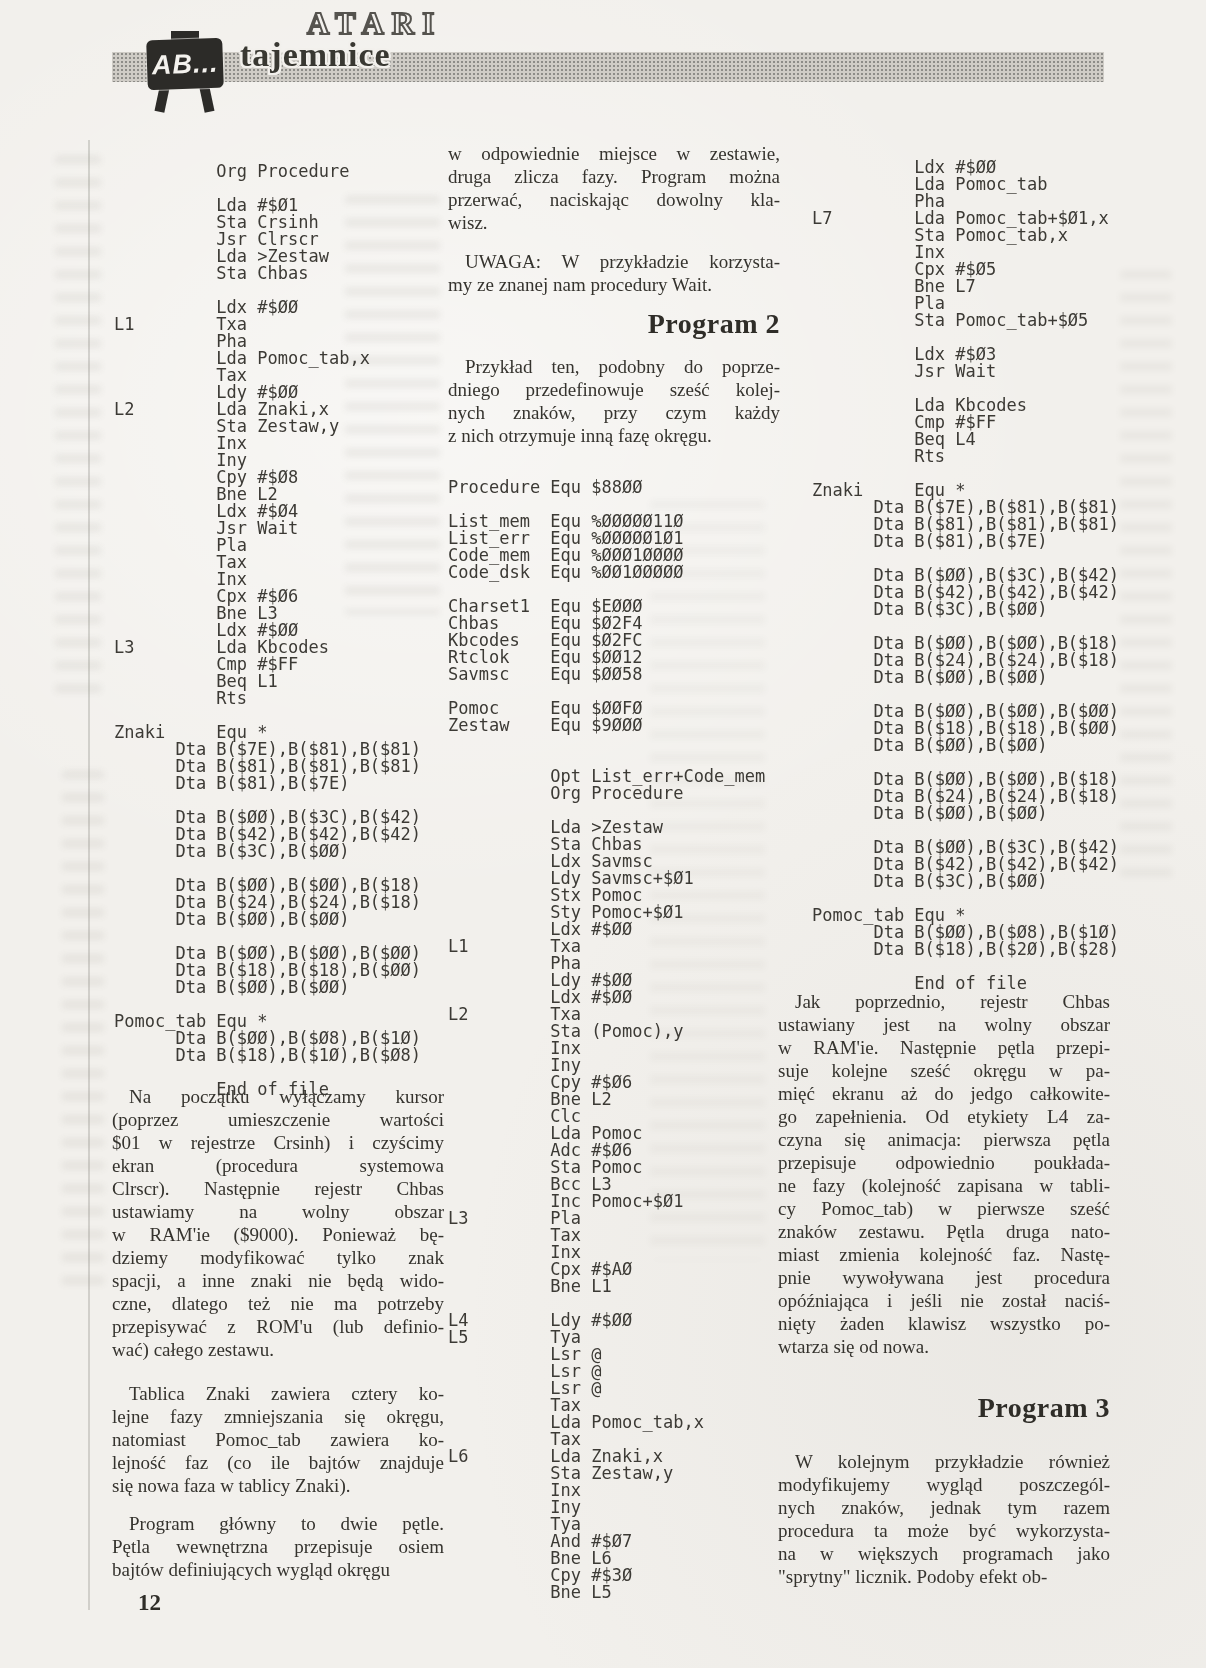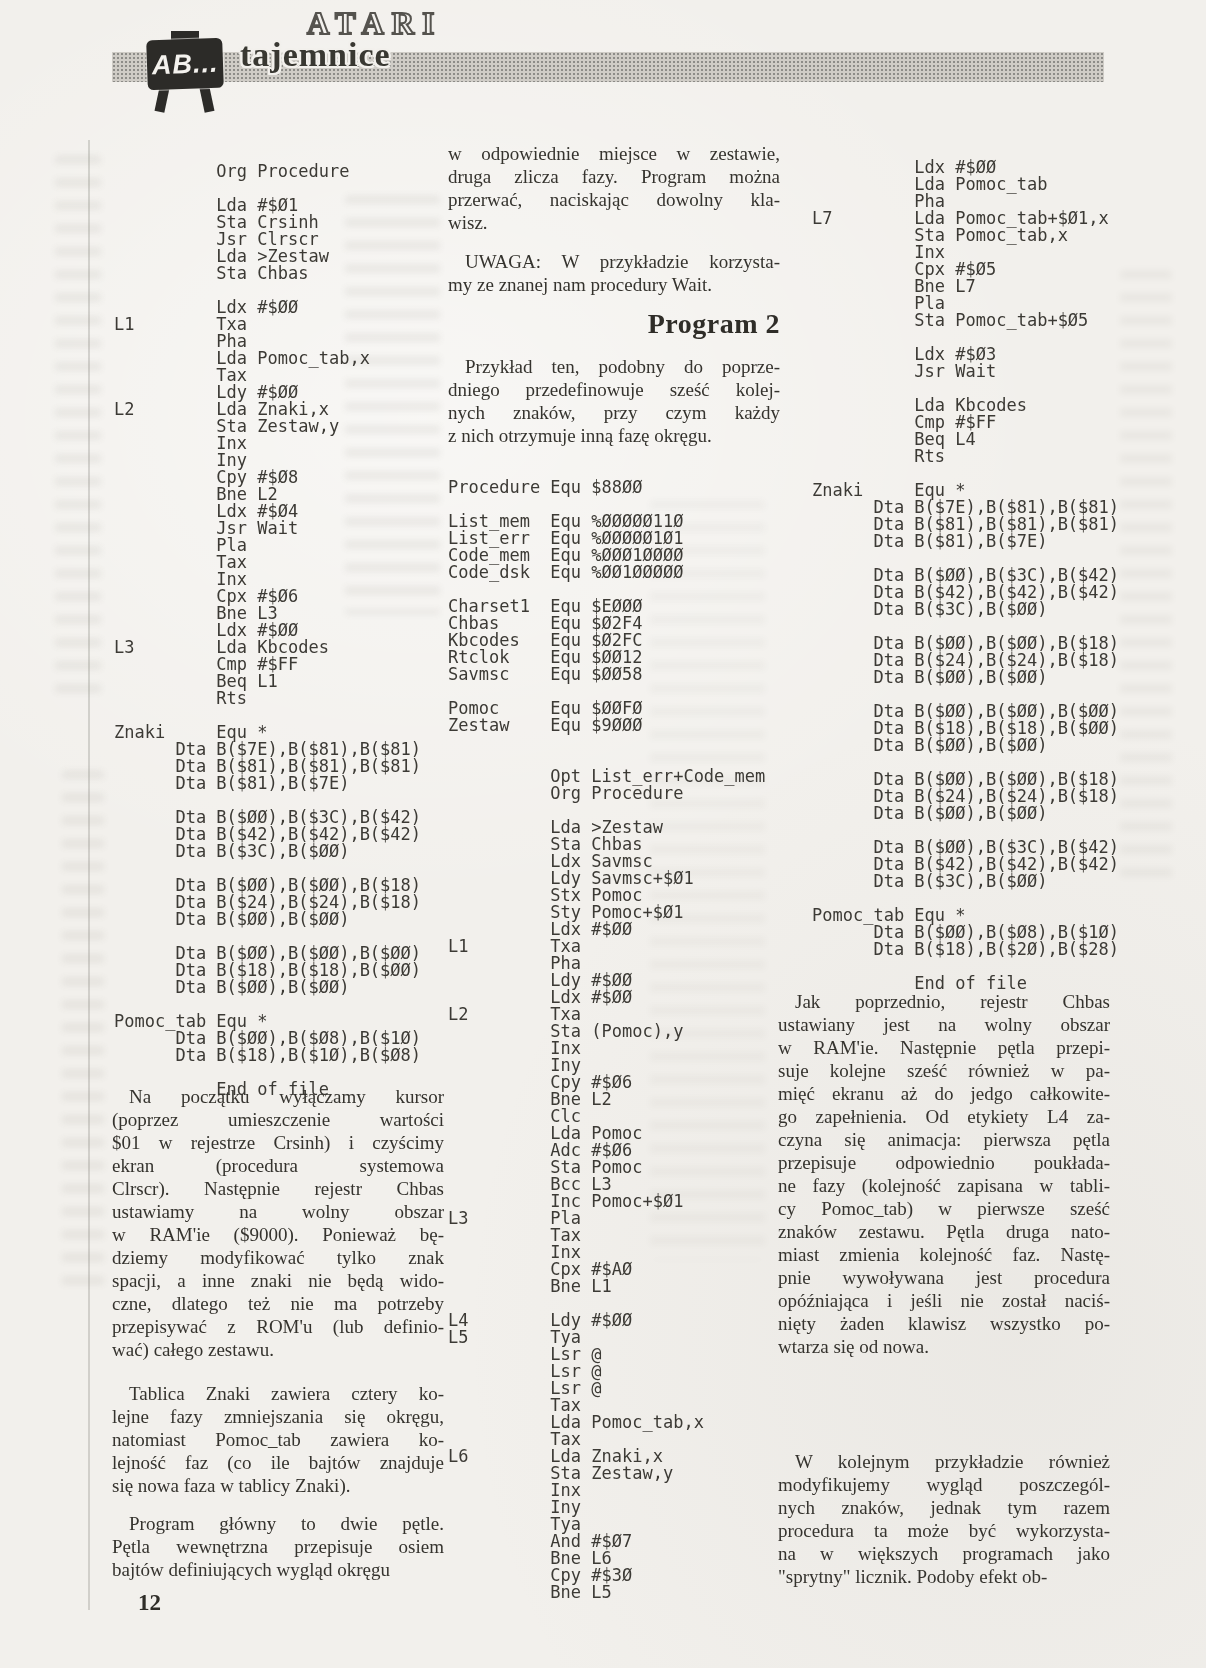--- a/index.html
+++ b/index.html
@@ -309,34 +309,35 @@
 
 Pomoc_tab Equ *
       Dta B($ØØ),B($Ø8),B($1Ø)
       Dta B($18),B($2Ø),B($28)
 
           End of file</pre>
   <div class="para indent" style="left:778px;top:990px">
       <div class="tl">Jak poprzednio, rejestr Chbas</div>
       <div class="tl">ustawiany jest na wolny obszar</div>
       <div class="tl">w RAM'ie. Następnie pętla przepi-</div>
-      <div class="tl">suje kolejne sześć również w pa-</div>
+      <div class="tl">suje kolejne sześć okręgu w pa-</div>
       <div class="tl">mięć ekranu aż do jedgo całkowite-</div>
       <div class="tl">go zapełnienia. Od etykiety L4 za-</div>
       <div class="tl">czyna się animacja: pierwsza pętla</div>
       <div class="tl">przepisuje odpowiednio poukłada-</div>
       <div class="tl">ne fazy (kolejność zapisana w tabli-</div>
       <div class="tl">cy Pomoc_tab) w pierwsze sześć</div>
       <div class="tl">znaków zestawu. Pętla druga nato-</div>
       <div class="tl">miast zmienia kolejność faz. Nastę-</div>
       <div class="tl">pnie wywoływana jest procedura</div>
       <div class="tl">opóźniająca i jeśli nie został naciś-</div>
       <div class="tl">nięty żaden klawisz wszystko po-</div>
       <div class="tl tl-last">wtarza się od nowa.</div>
     </div>
+  <div class="colhead" style="left:778px;top:1392px">Program 3</div>
   <div class="para indent" style="left:778px;top:1450px">
       <div class="tl">W kolejnym przykładzie również</div>
       <div class="tl">modyfikujemy wygląd poszczegól-</div>
       <div class="tl">nych znaków, jednak tym razem</div>
       <div class="tl">procedura ta może być wykorzysta-</div>
       <div class="tl">na w większych programach jako</div>
       <div class="tl tl-last">"sprytny" licznik. Podoby efekt ob-</div>
     </div>
 
 </div>

